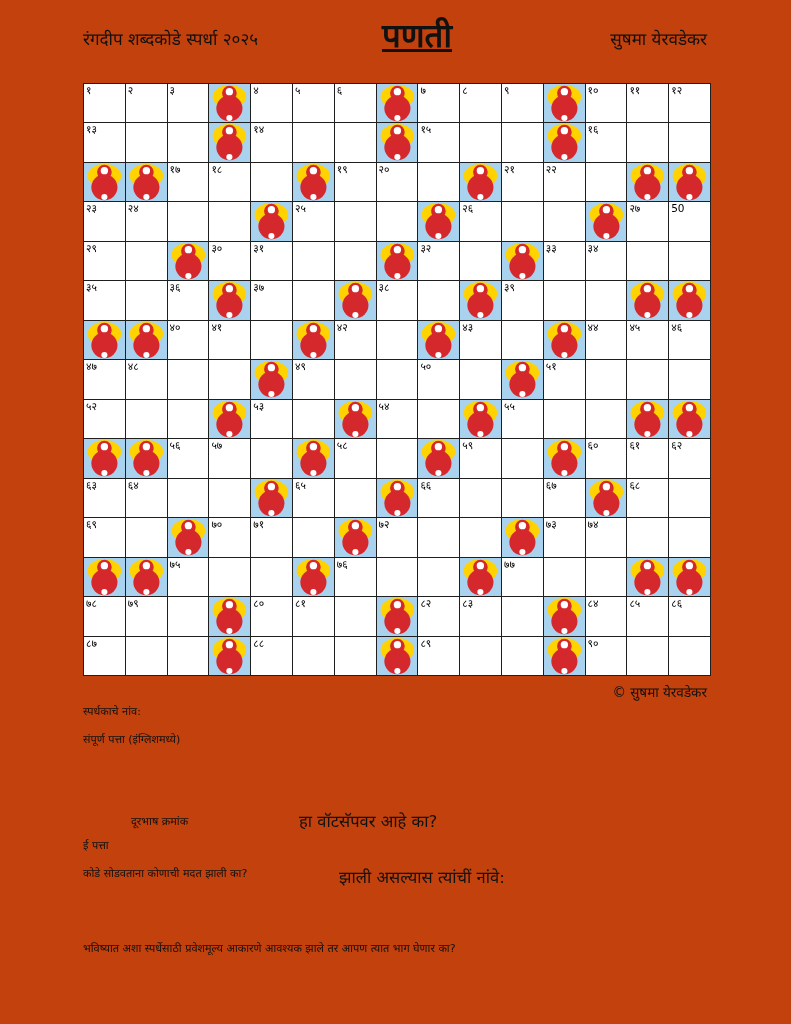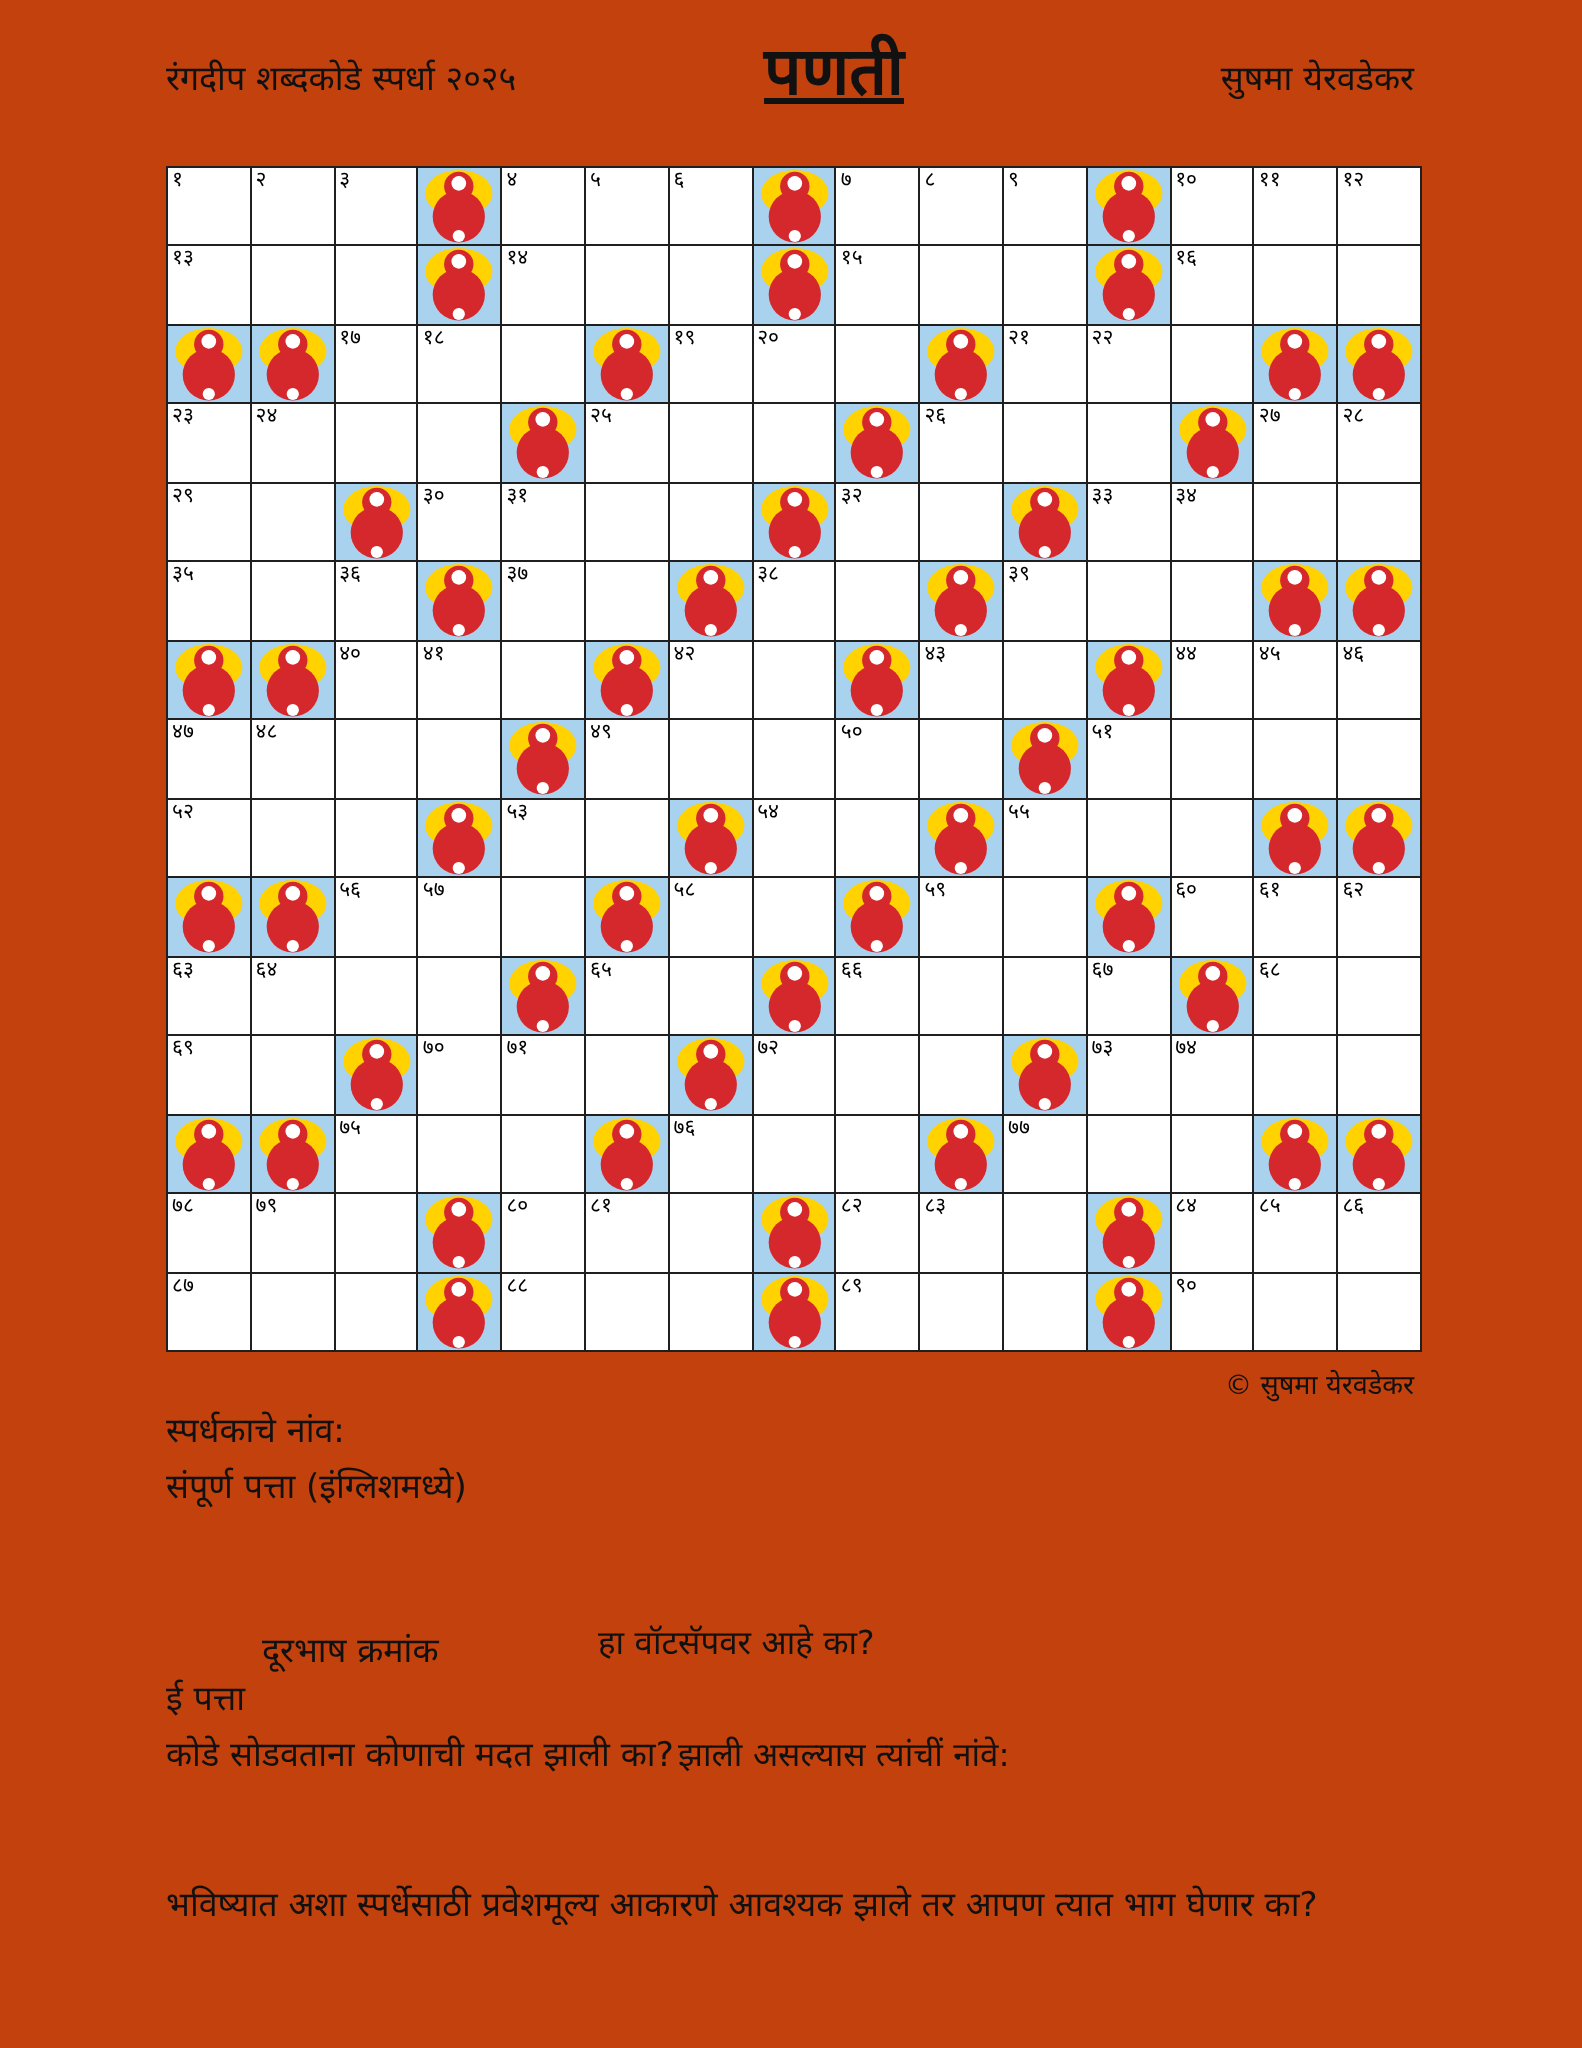--- a/index.html
+++ b/index.html
@@ -21,21 +21,21 @@
     border-top:1px solid #1f1f1f; border-left:1px solid #1f1f1f; background:#fff;
   }
   .cell { position:relative; border-right:1px solid #1f1f1f; border-bottom:1px solid #1f1f1f; background:#fff; }
   .cell .num { position:absolute; top:0; left:2px; font-size:10.5px; line-height:13px; color:#000; }
   .cell.lamp { background:#a9d2ef; }
   .cell.lamp::before { content:""; position:absolute; left:1px; top:40%; width:2px; height:2px; background:#000; }
   .lamp-svg { position:absolute; left:0; top:0; width:100%; height:100%; display:block; }
 
   
   .copyright { position:absolute; right:84px; top:683px; font-size:13.5px; white-space:nowrap; }
-  .f-line { position:absolute; left:83px; font-size:17px; white-space:nowrap; }
+  .f-line { position:absolute; left:83px; font-size:11px; white-space:nowrap; }
   .f-name     { top:703px; }
   .f-address  { top:731px;text-align:right; }
   .f-phone    { top:813px;margin-left:48px; }
   .f-whatsapp { position:absolute; left:299px; top:809px; font-size:16.5px; white-space:nowrap; }
   .f-email    { top:837px; }
   .f-help     { top:865px; }
   .f-helpnames{ position:absolute; left:339px; top:865px; font-size:16.5px; white-space:nowrap; }
   .f-future   { top:894px;margin-top:46px; }
 </style>
 </head>
@@ -290,21 +290,21 @@
           <circle cx="20" cy="24" r="12.8" fill="#d5282c"></circle>
           <circle cx="20" cy="9" r="7.2" fill="#d5282c"></circle>
           <circle cx="20" cy="7.6" r="3.6" fill="#ffffff"></circle>
           <circle cx="20" cy="33.6" r="3" fill="#ffffff"></circle>
         </svg>
       </div>
       <div class="cell">
         <span class="num">२७</span>
       </div>
       <div class="cell">
-        <span class="num">२८</span>
+        <span class="num">50</span>
       </div>
       <div class="cell">
         <span class="num">२९</span>
       </div>
       <div class="cell"></div>
       <div class="cell lamp">
         <svg class="lamp-svg" viewBox="0 0 40 38" preserveAspectRatio="none">
           <rect x="0" y="0" width="40" height="38" fill="#a9d2ef"></rect>
           <ellipse cx="20" cy="12.5" rx="16.5" ry="11.5" fill="#ffd200"></ellipse>
           <circle cx="20" cy="24" r="12.8" fill="#d5282c"></circle>

